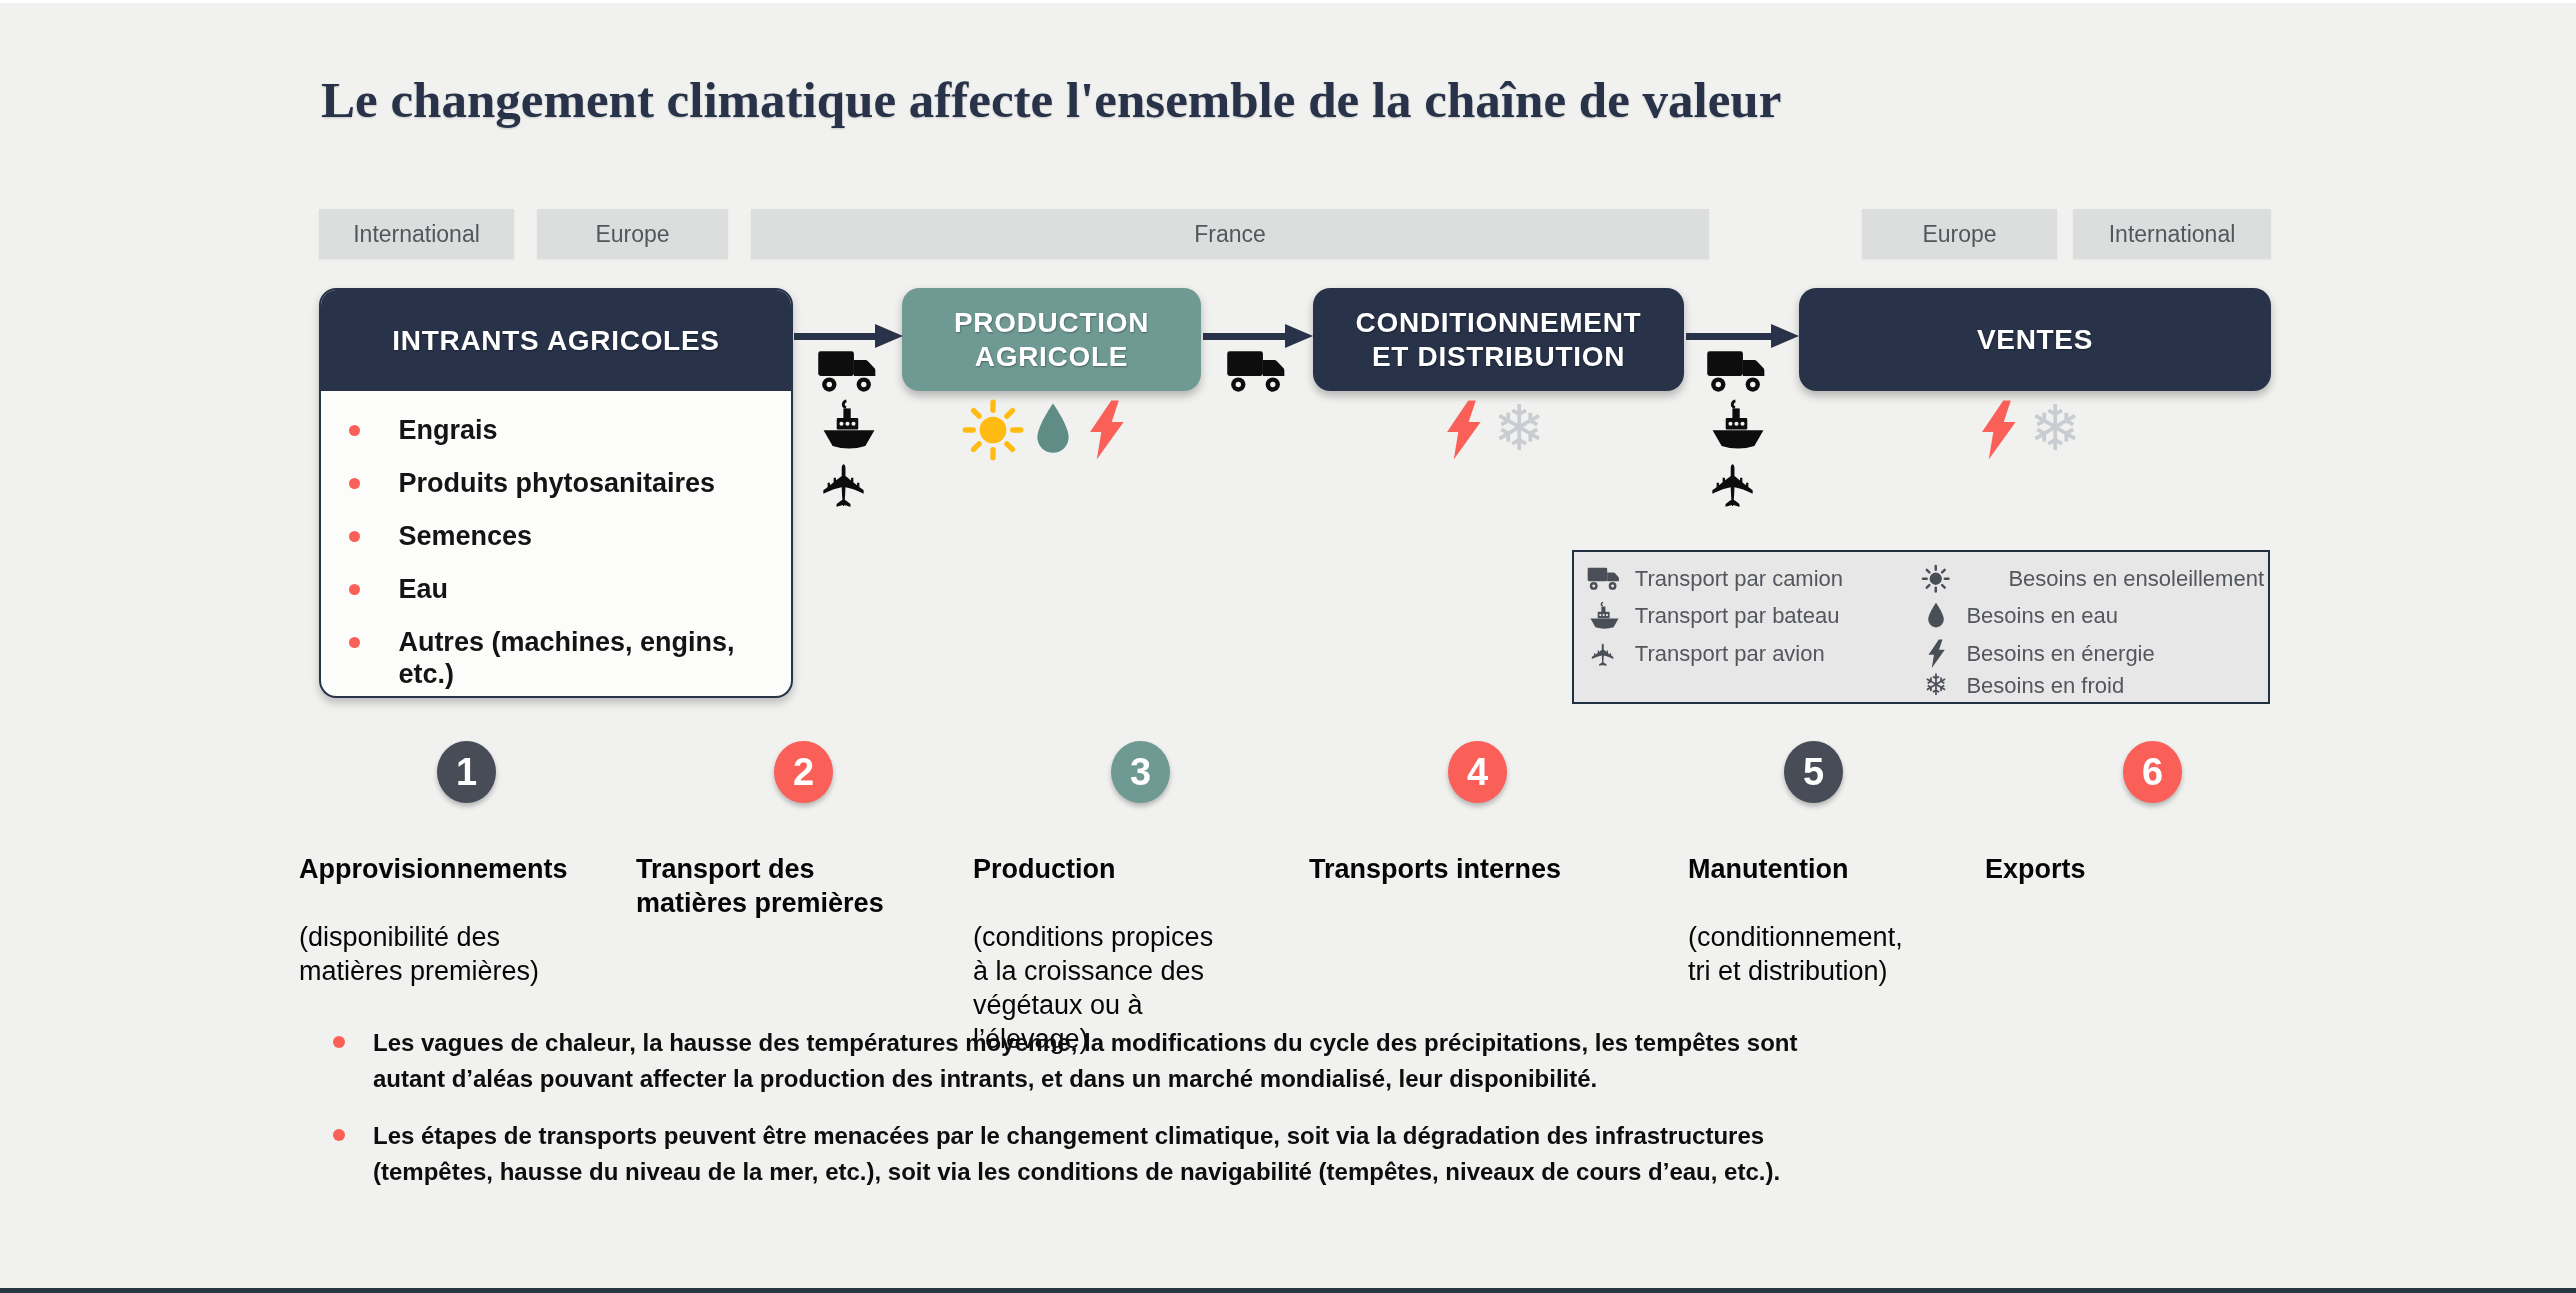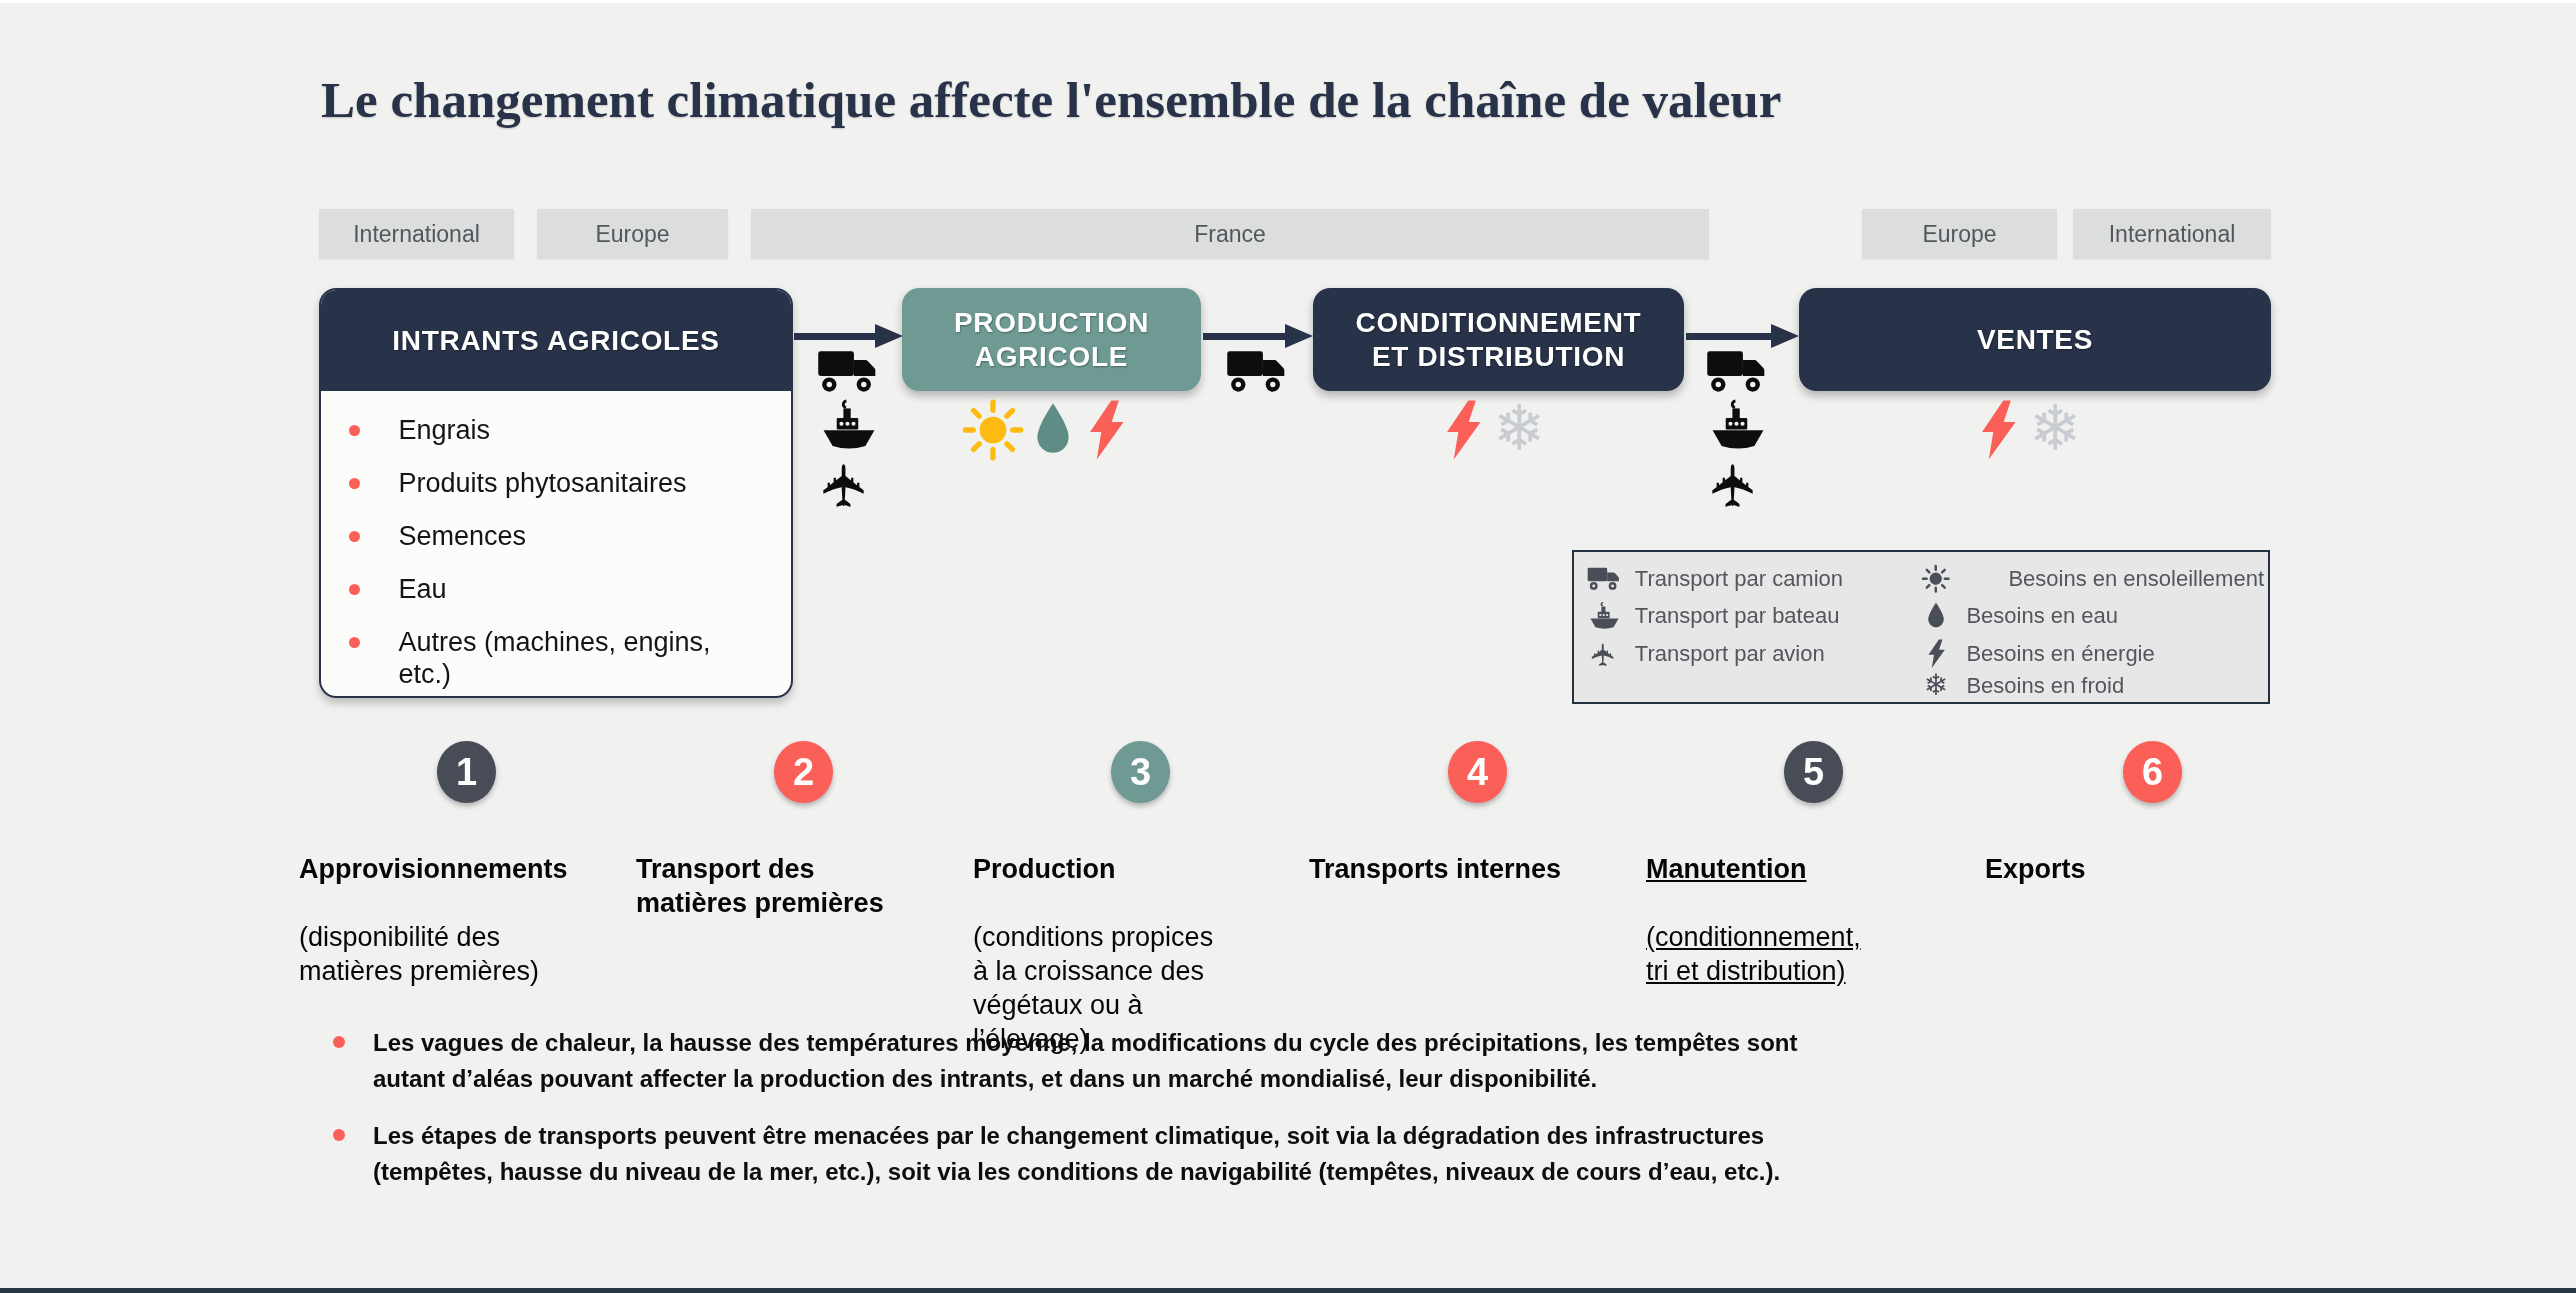--- a/index.html
+++ b/index.html
@@ -26,21 +26,21 @@
   .intrants{position:absolute;left:319px;top:288px;width:474px;height:410px;
             border:2px solid #283349;border-radius:17.4px;background:#fcfcfb;overflow:hidden;
             box-shadow:0 4.7px 8px rgba(0,0,0,0.22);box-sizing:border-box;}
   .intrants .hdr{width:100%;height:101px;background:#283349;display:flex;align-items:center;
             justify-content:center;color:#fff;font-weight:700;font-size:28px;letter-spacing:0.7px;
             text-shadow:0.7px 1.3px 2px rgba(0,0,0,0.35);}
   .intrants ul{list-style:none;margin:0;padding:23px 20px 0 28px;}
   .intrants li{display:flex;margin-bottom:21px;font-size:27px;color:#141414;line-height:32px;}
   .intrants li .dot{flex:0 0 11.4px;width:11.4px;height:11.4px;border-radius:50%;background:#fa5f58;
             margin:10.7px 38px 0 0;}
-  .intrants li .txt{white-space:pre-line;}
+  .intrants li .txt{white-space:pre-line;font-weight:bold;}
 
   .arrow{position:absolute;top:333px;height:6.7px;background:#283349;}
   .arrow::after{content:"";position:absolute;right:-28px;top:50%;transform:translateY(-50%);
             width:0;height:0;border-left:28px solid #283349;
             border-top:12.7px solid transparent;border-bottom:12.7px solid transparent;}
 
   .icon{position:absolute;}
   .icon svg{display:block;}
   .glyph{font-family:"DejaVu Sans","Liberation Sans",sans-serif;line-height:1;display:block;}
   .plane-up{transform:rotate(-90deg);}
@@ -315,21 +315,21 @@
   <div class="step-label" style="left:973px;">
     <span class="st">Production</span><br>
     <span class="ss">(conditions propices
 à la croissance des
 végétaux ou à
 l’élevage)</span>
   </div>
   <div class="step-label" style="left:1309px;">
     <span class="st">Transports internes</span>
   </div>
-  <div class="step-label" style="left:1646px;text-decoration:underline;">
+  <div class="step-label" style="left:1688px;">
     <span class="st">Manutention</span><br>
     <span class="ss">(conditionnement,
 tri et distribution)</span>
   </div>
   <div class="step-label" style="left:1985px;">
     <span class="st">Exports</span>
   </div>
 
   <div class="bullet" style="top:1025px;">
     <span class="bdot"></span>

